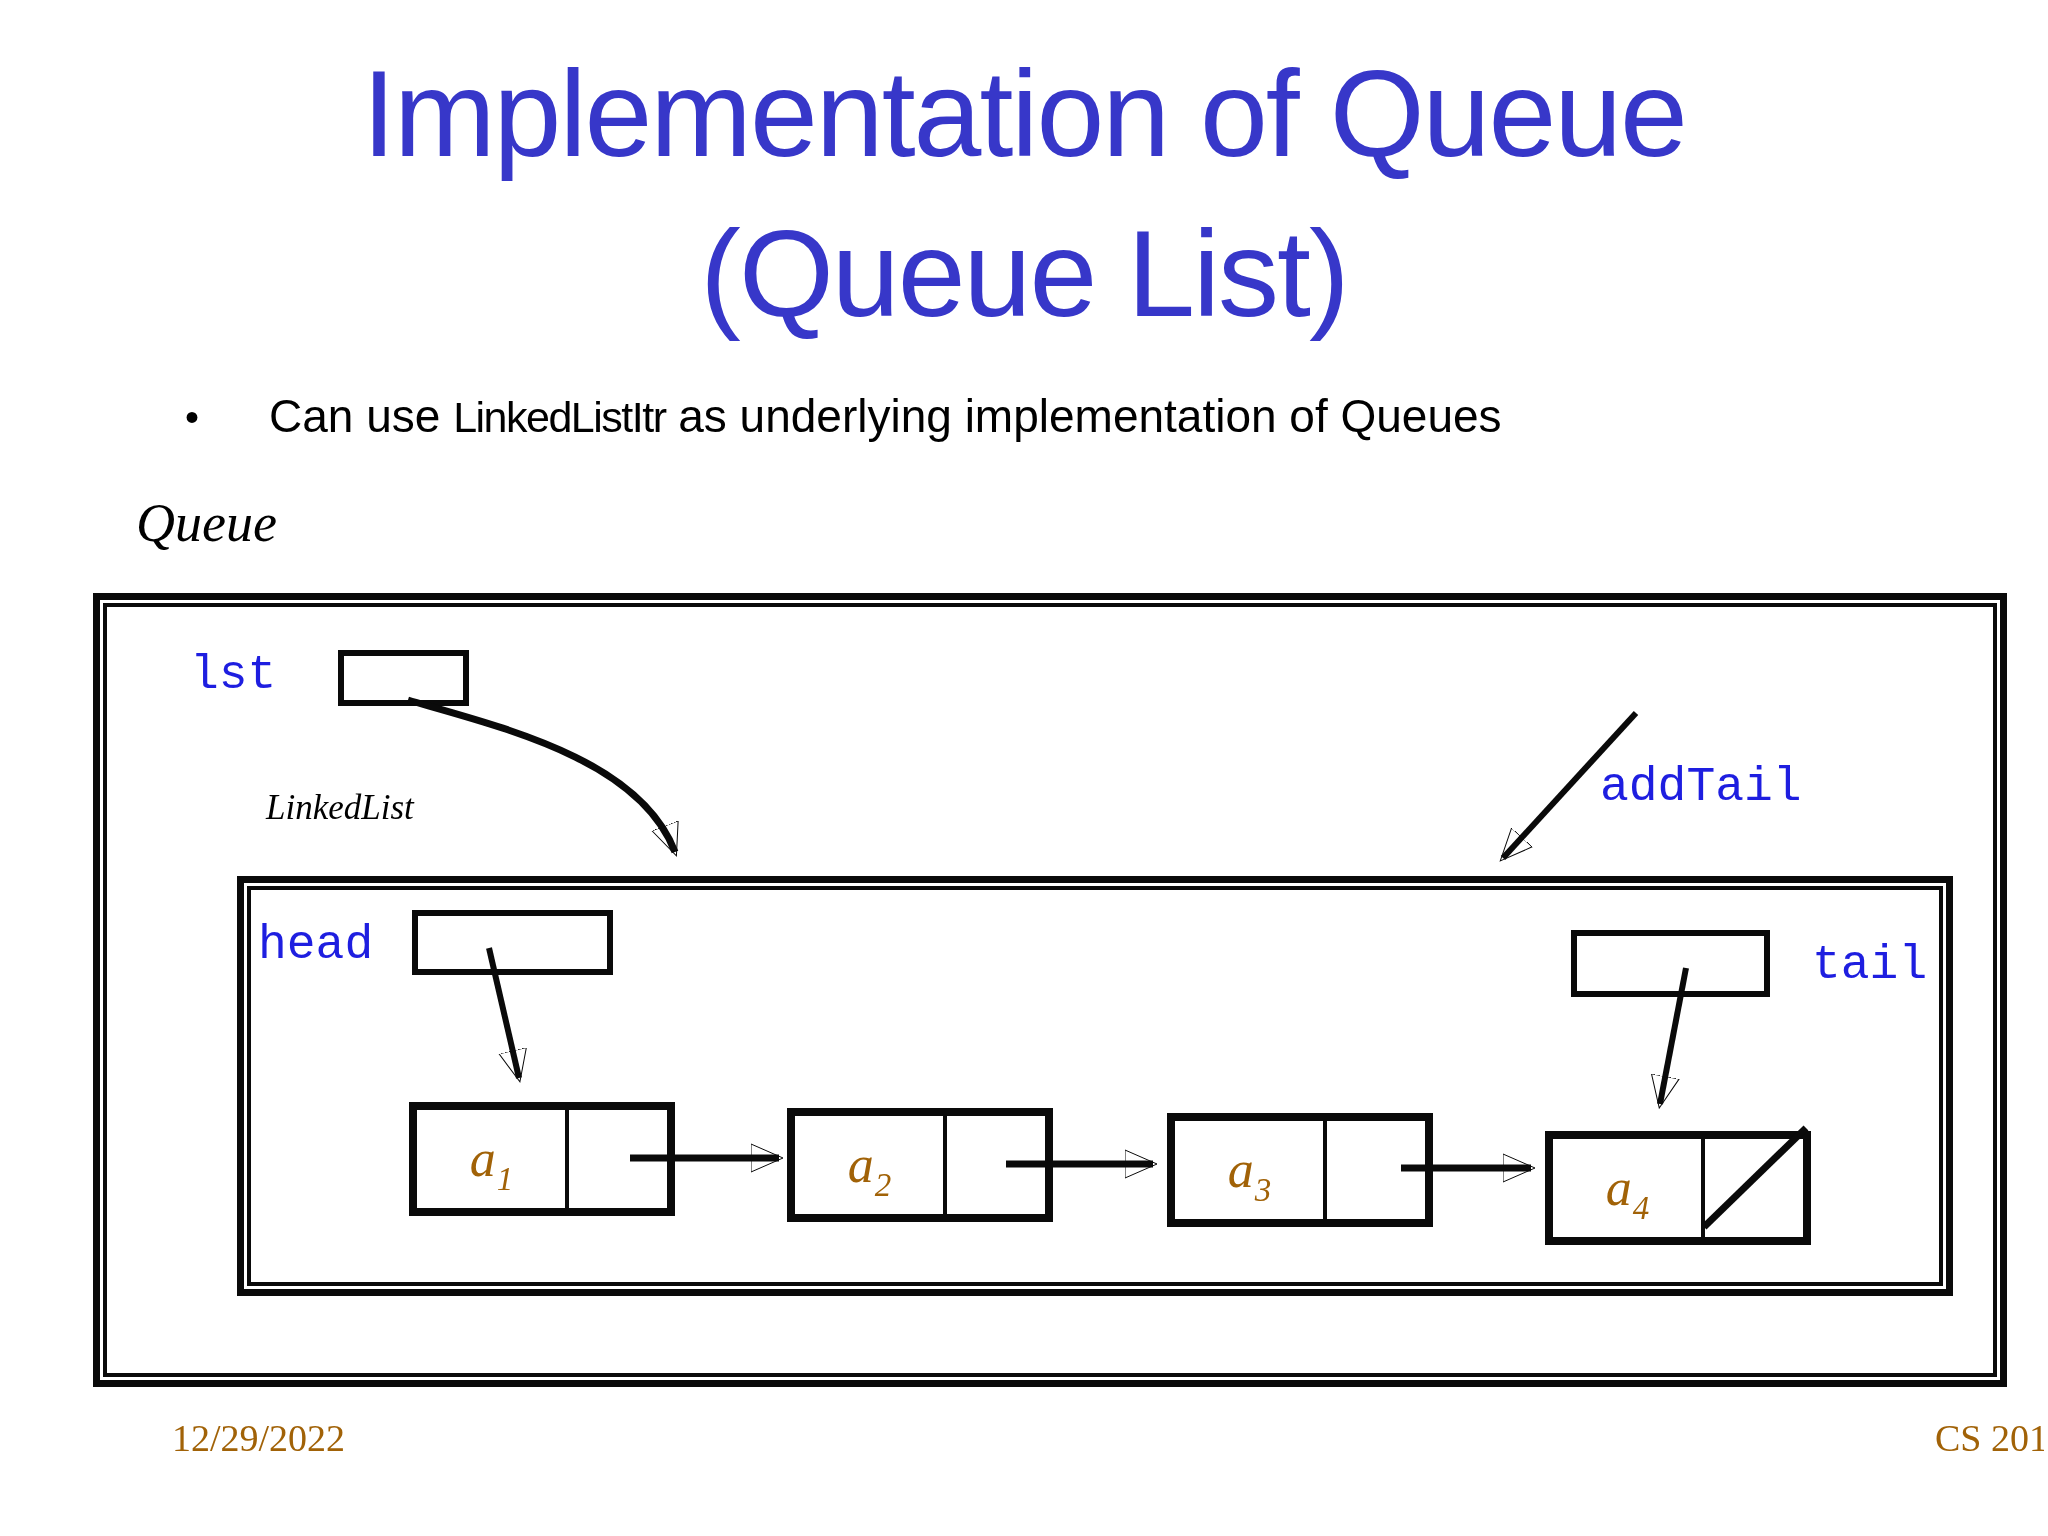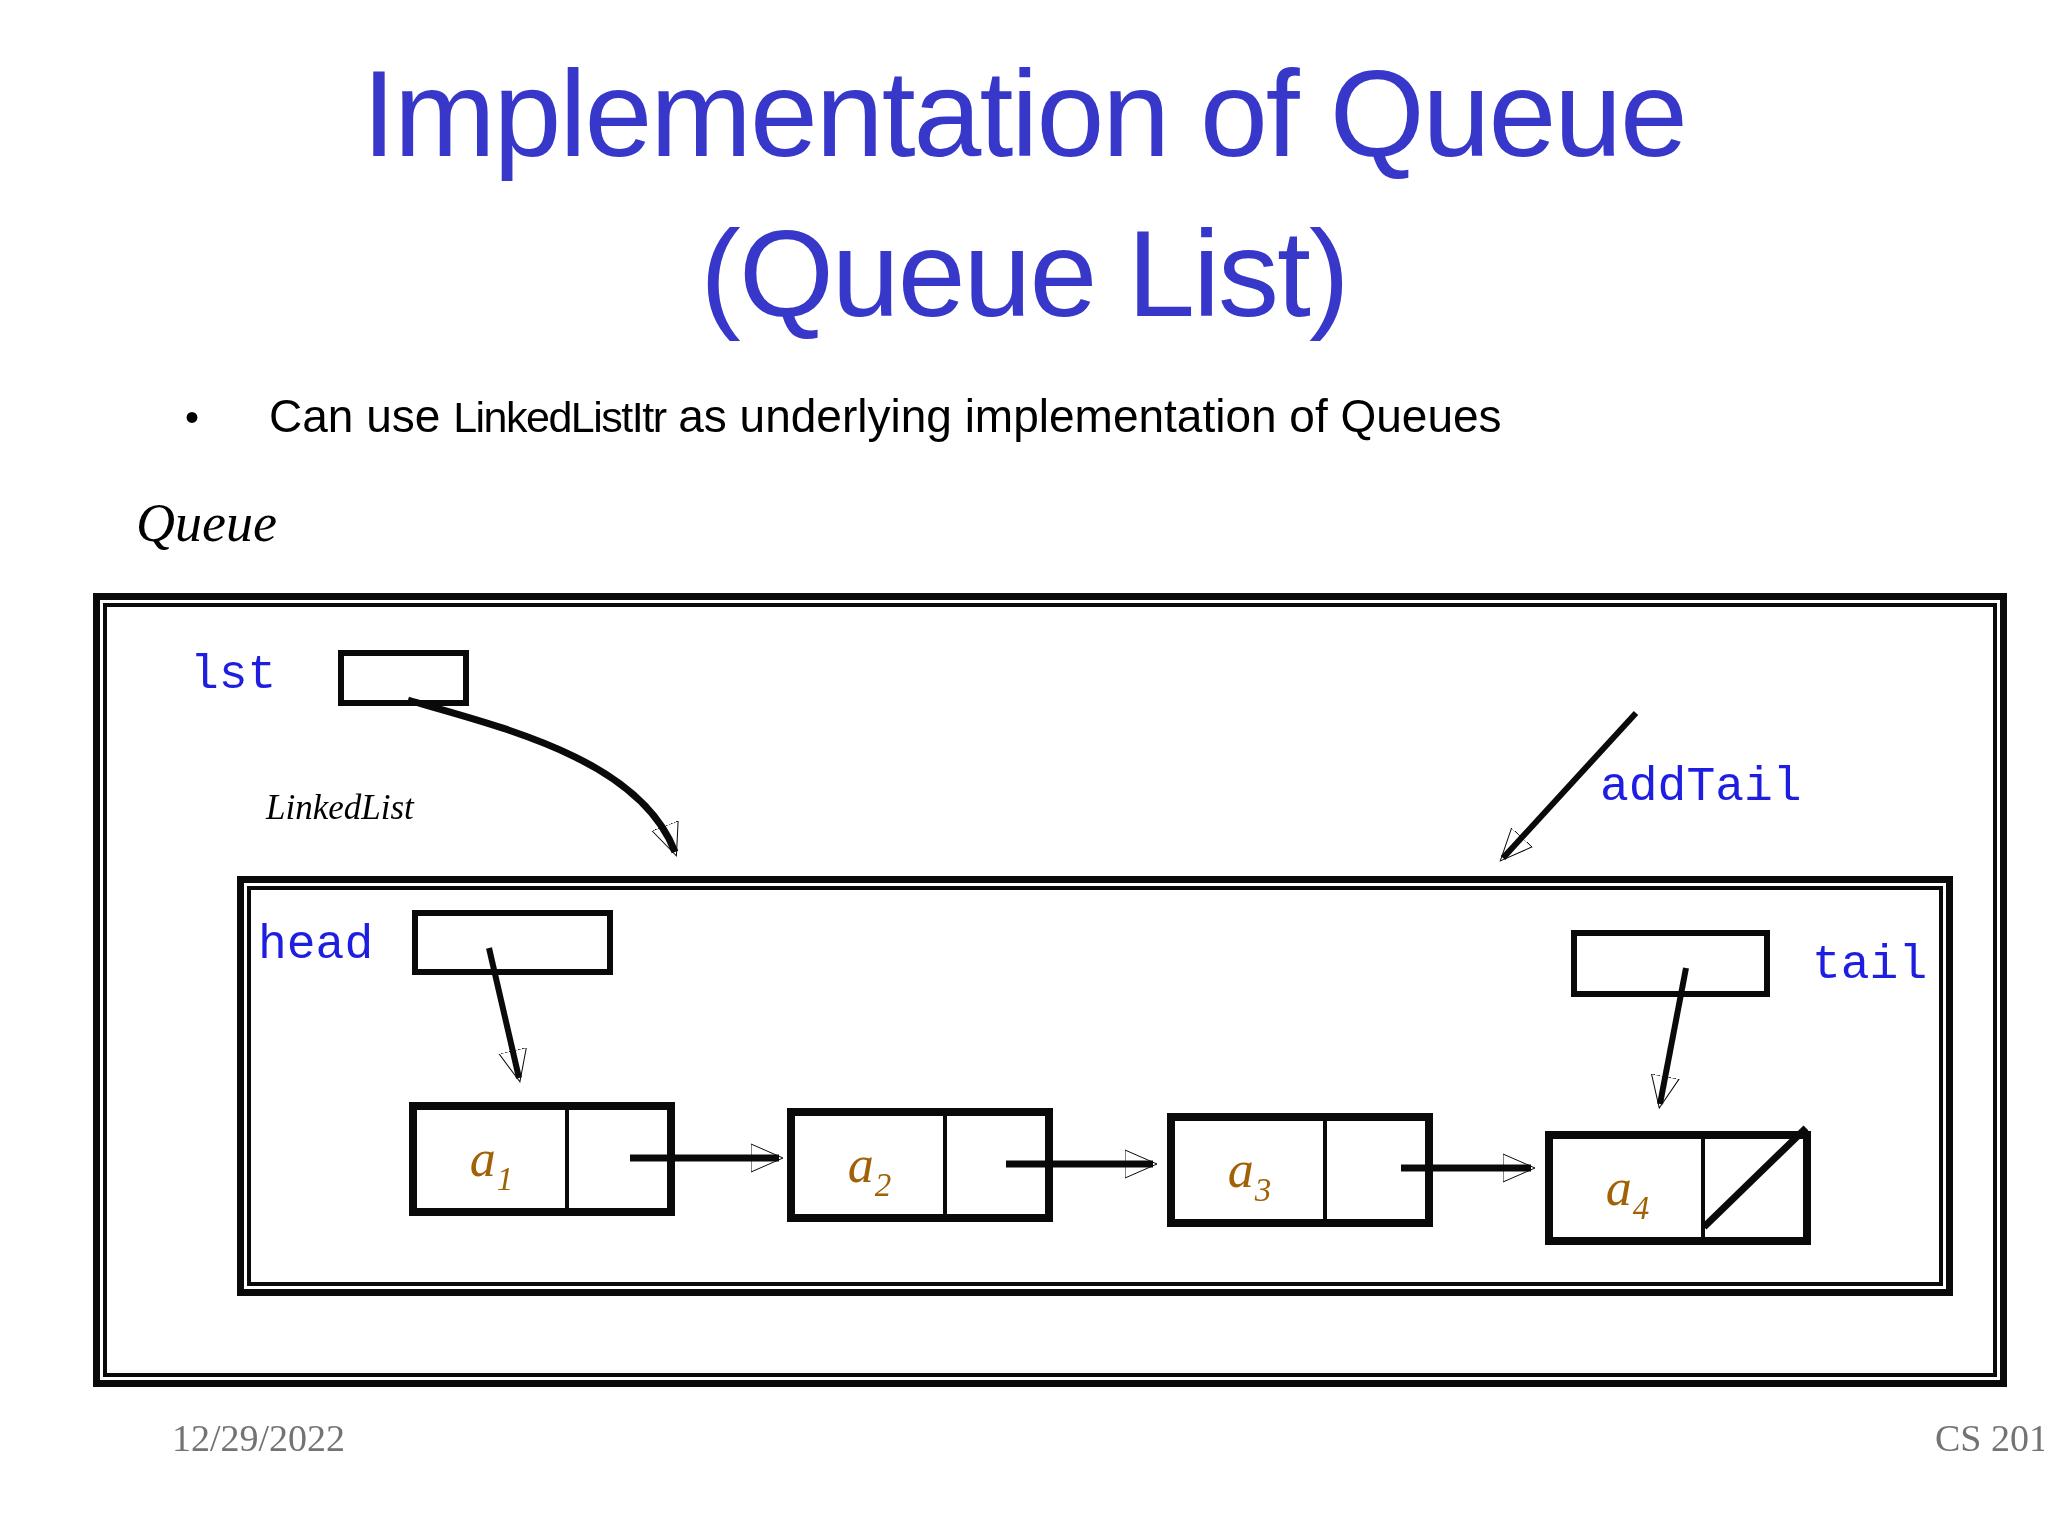--- a/index.html
+++ b/index.html
@@ -105,21 +105,21 @@
     position:absolute;left:0;top:0;width:2048px;height:1536px;
     pointer-events:none;
   }
   #arrows path,#arrows line{
     stroke:var(--ink);fill:none;
   }
   
   .footer-text{
     position:absolute;top:1416px;
     font-family:"Liberation Serif",serif;
-    font-size:38px;color:#737373;white-space:nowrap;
+    font-size:38px;color:#a16207;white-space:nowrap;
   }
   #footer-date{left:172px;}
   #footer-course{left:0;width:2048px;text-align:right;}
 </style>
 </head>
 <body>
 
 <div id="slide">
 
   <div class="title">

